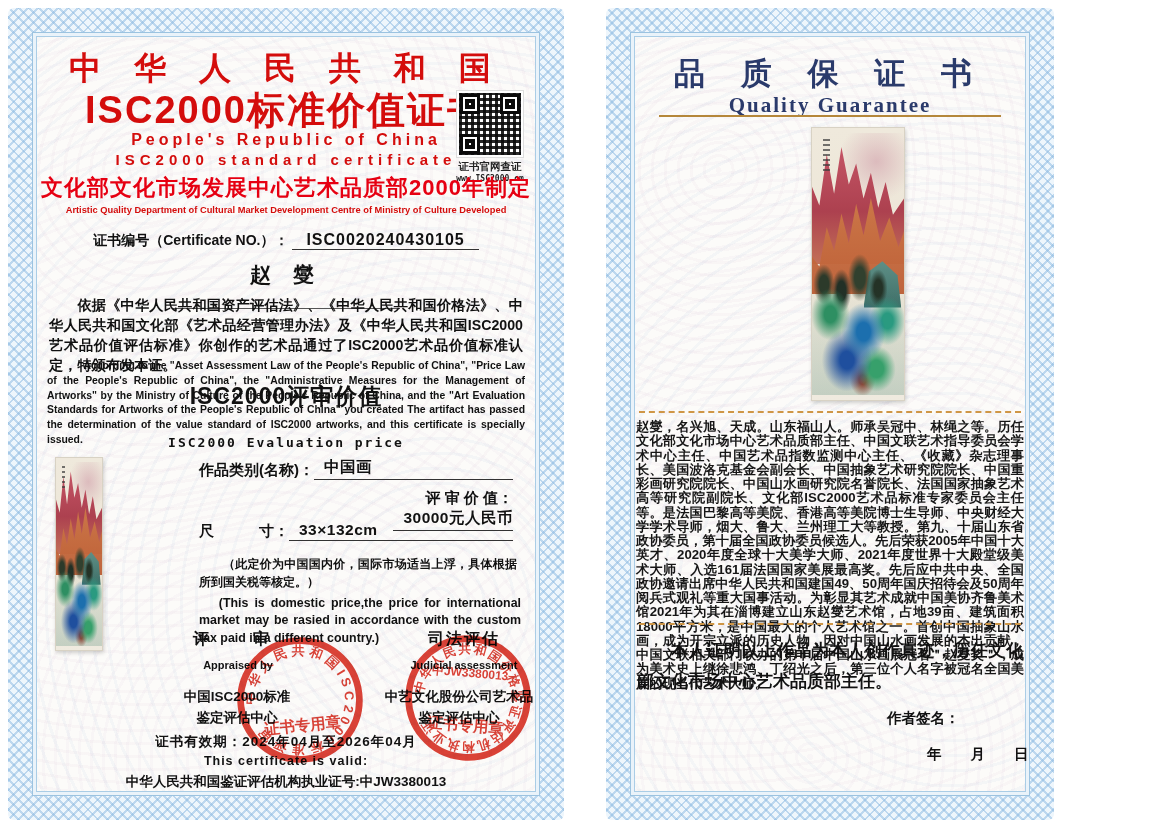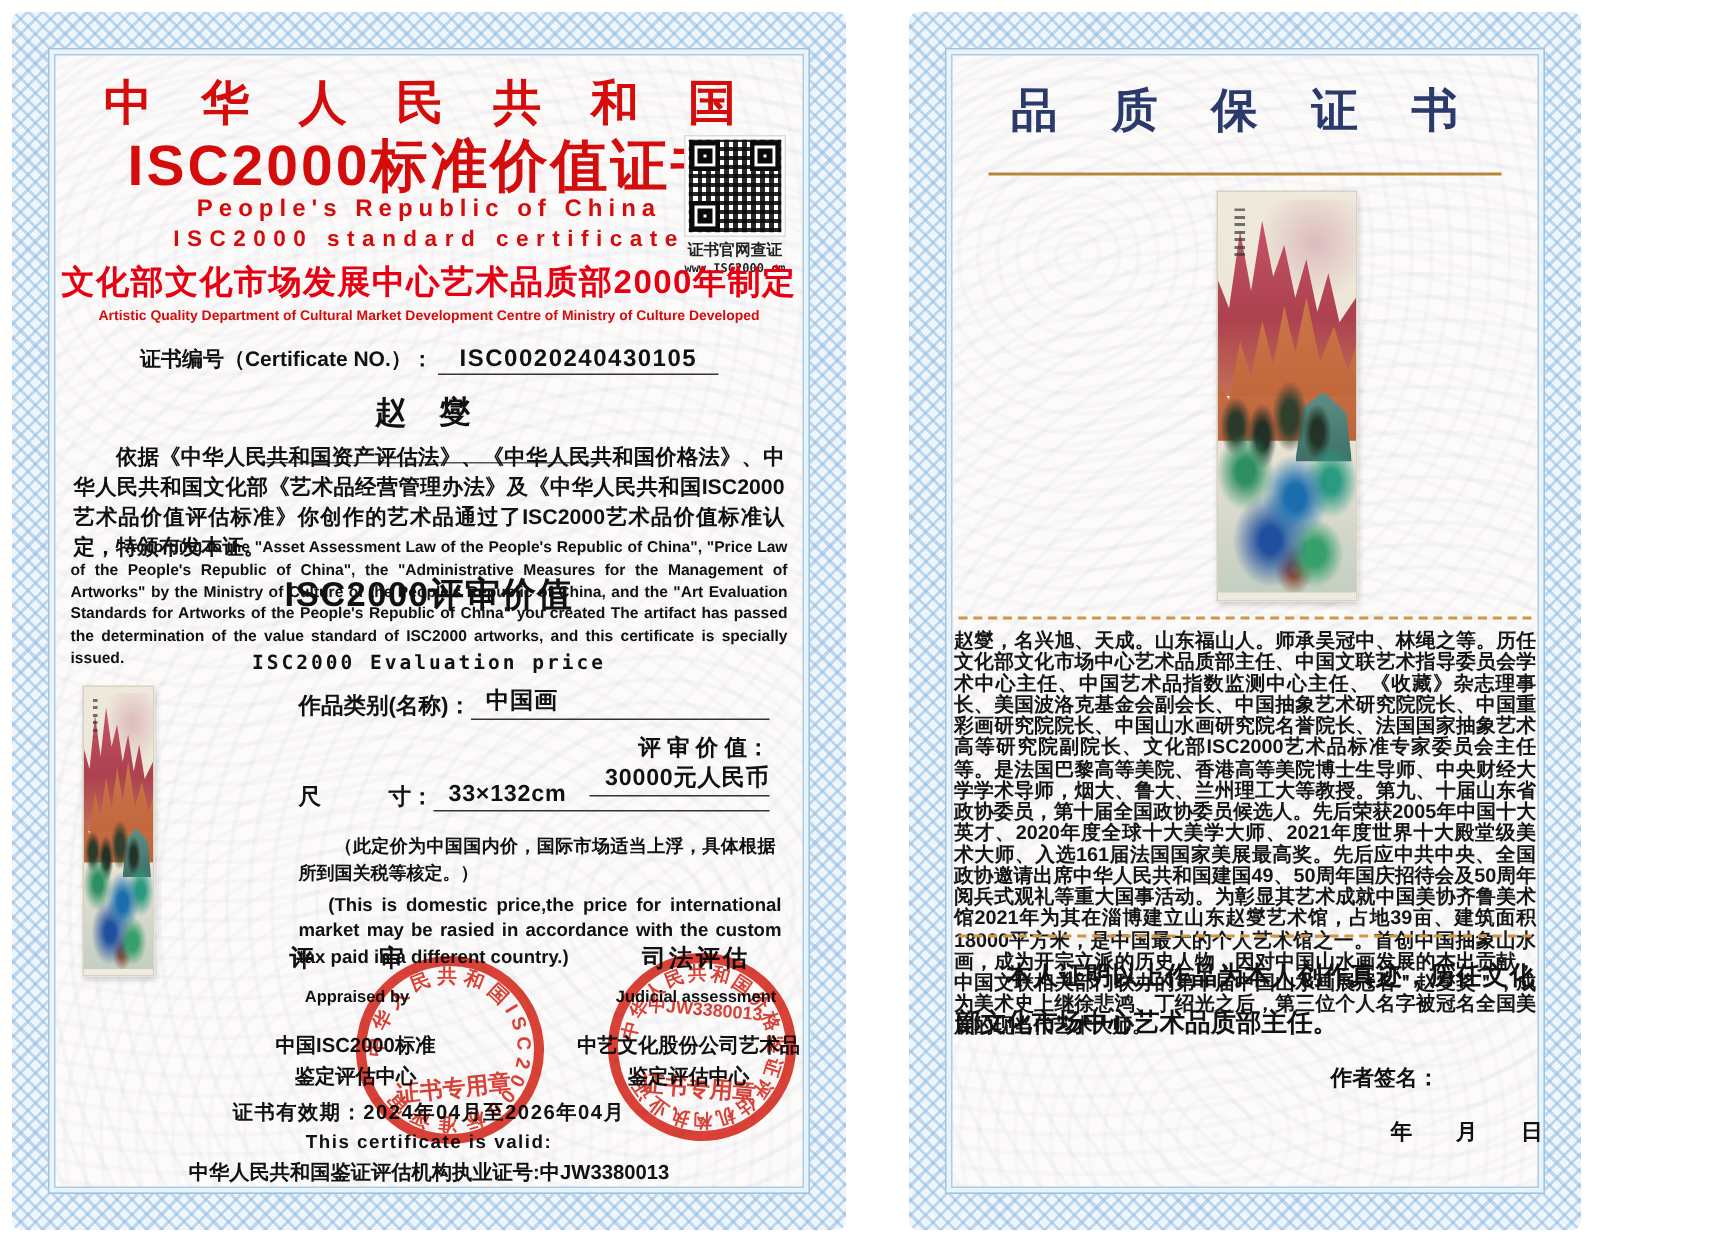--- a/index.html
+++ b/index.html
@@ -221,20 +221,21 @@
       <div class="abs ctr validity-en">This certificate is valid:</div>
       <div class="abs ctr license">中华人民共和国鉴证评估机构执业证号:中JW3380013</div>
 
     </div>
   </div>
 
   <div class="cert cert-right">
     <div class="paper">
 
       <div class="abs ctr q-title">品 质 保 证 书</div>
+      <div class="abs ctr q-title-en">Quality Guarantee</div>
       <div class="abs gold-line"></div>
 
       <div class="painting paint-big">
         <div class="p-layer p-pinkwash"></div>
         <div class="p-layer p-red"></div>
         <div class="p-layer p-orange"></div>
         <div class="p-layer p-tealrock"></div>
         <div class="p-layer p-pines"></div>
         <div class="p-layer p-green"></div>
         <div class="p-insc"></div>

